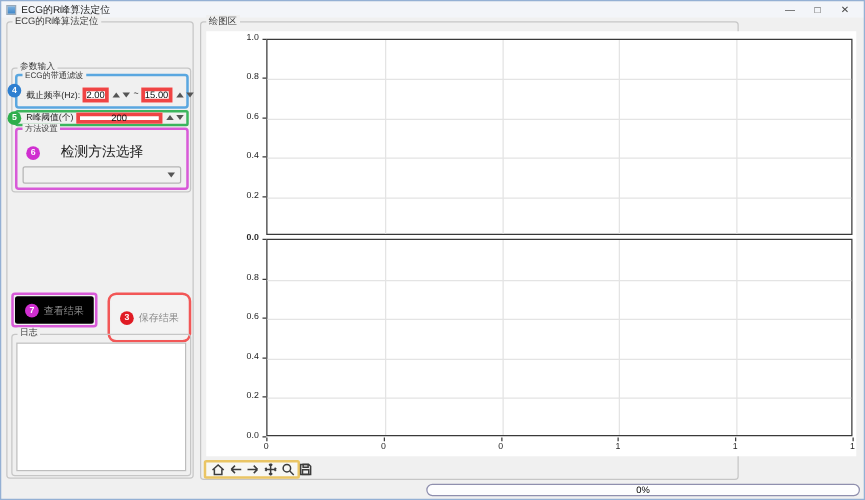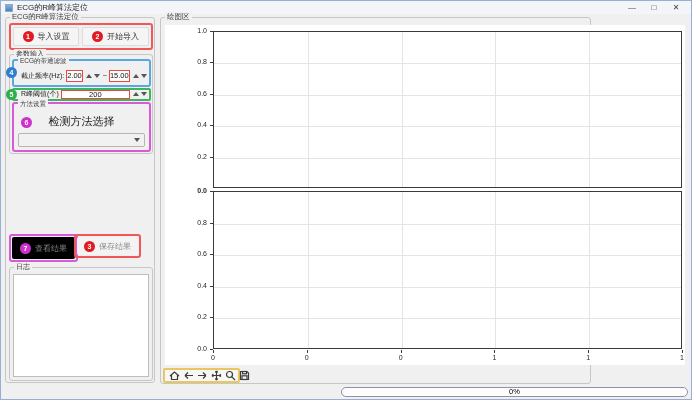--- a/index.html
+++ b/index.html
@@ -28,21 +28,21 @@
                  font-size:7px; font-weight:bold; display:flex; align-items:center; justify-content:center;
                  flex:0 0 auto; line-height:1; }
 
   .flat-btn { position:absolute; background:#f5f5f5; border:1px solid #dcdcdc; border-radius:2px;
               display:flex; align-items:center; justify-content:center; gap:4px; font-size:8px; color:#333; }
   .flat-btn.disabled { color:#8a8a8a; }
 
   .row { display:flex; align-items:center; }
   .small-label { font-size:7px; color:#222; white-space:nowrap; }
 
-  .spin-value { background:#fff; border:1px solid #ef4444; height:12px; font-size:7.5px;
+  .spin-value { background:#fff; border:3px solid #ef4444; height:12px; font-size:7.5px;
                 display:flex; align-items:center; justify-content:center; color:#111; }
   .spin-arrows { display:flex; align-items:center; gap:2px; padding:0 1px; }
   .tri-up { width:0; height:0; border-left:3px solid transparent; border-right:3px solid transparent; border-bottom:4px solid #555; }
   .tri-down { width:0; height:0; border-left:3px solid transparent; border-right:3px solid transparent; border-top:4px solid #555; }
 
   .combo { position:absolute; background:#f1f1f1; border:1px solid #b5b5b5; border-radius:2px;
            display:flex; align-items:center; }
   .combo .tri-down { margin-left:auto; margin-right:4px; }
 
   .log-area { position:absolute; background:#fff; border:1px solid #bdbdbd; }
@@ -76,30 +76,20 @@
   <span class="app-icon"></span>
   <span class="title-text">ECG的R峰算法定位</span>
   <span class="win-btn">—</span>
   <span class="win-btn">□</span>
   <span class="win-btn">✕</span>
 </div>
 
 <div class="groupbox" style="left:5px; top:17px; width:150px; height:366px;">
   <span class="groupbox-label">ECG的R峰算法定位</span>
 
-  <div class="outline-box" style="left: 3px; top: 5px; width: 144px; height: 27px; border-color: rgb(242, 87, 87);">
-    <button class="flat-btn" style="left:2px; top:2px; width:66px; height:19px;">
-      <span class="step-circle" style="background: rgb(224, 27, 36);">1</span>
-      <span>导入设置</span>
-    </button>
-    <button class="flat-btn" style="left:71px; top:2px; width:67px; height:19px;">
-      <span class="step-circle" style="background: rgb(224, 27, 36);">2</span>
-      <span>开始导入</span>
-    </button>
-  </div>
 
   <div class="groupbox" style="left:3px; top:36px; width:144px; height:100px;">
     <span class="groupbox-label" style="font-size:7px;">参数输入</span>
 
     <div class="outline-box" style="left: 2px; top: 4px; width: 139px; height: 28px; border-color: rgb(90, 167, 224);">
       <span class="groupbox-label" style="font-size:6.5px; top:-5px;">ECG的带通滤波</span>
       <span class="step-circle" style="position: absolute; left: -8px; top: 6px; background: rgb(46, 127, 208);">4</span>
       <div class="row" style="position:absolute; left:7px; right:2px; top:8px; height:13px; gap:2px;">
         <span class="small-label">截止频率(Hz):</span>
         <span class="spin-value" style="width:26px;">2.00</span>
@@ -139,21 +129,21 @@
     </div>
   </div>
 
   <div class="outline-box" style="left: 3px; top: 216px; width: 69px; height: 28px; border-color: rgb(216, 90, 216);">
     <button class="flat-btn disabled" style="left:1px; top:1px; right:1px; bottom:1px; border:none; background:#000000;">
       <span class="step-circle" style="background: rgb(208, 47, 208);">7</span>
       <span>查看结果</span>
     </button>
   </div>
 
-  <div class="outline-box" style="left: 68px; top: 216px; width: 67px; height: 24px; border-color: rgb(242, 87, 87);">
+  <div class="outline-box" style="left: 80px; top: 216px; width: 67px; height: 40px; border-color: rgb(242, 87, 87); border-radius: 7px;">
     <button class="flat-btn disabled" style="left:1px; top:1px; right:1px; bottom:1px; border:none; background:#f3f3f3;">
       <span class="step-circle" style="background: rgb(224, 27, 36);">3</span>
       <span>保存结果</span>
     </button>
   </div>
 
   <div class="groupbox" style="left:3px; top:249px; width:144px; height:114px;">
     <span class="groupbox-label" style="font-size:7px;">日志</span>
     <div class="log-area" style="left:3px; top:6px; width:136px; height:103px;"></div>
   </div>

